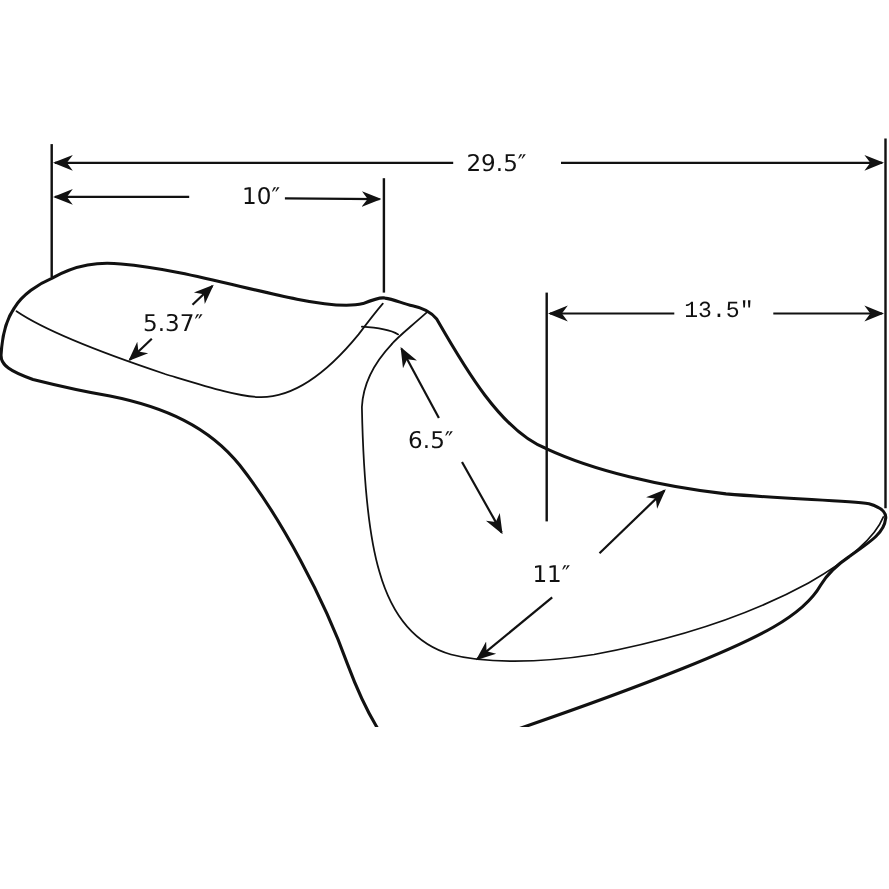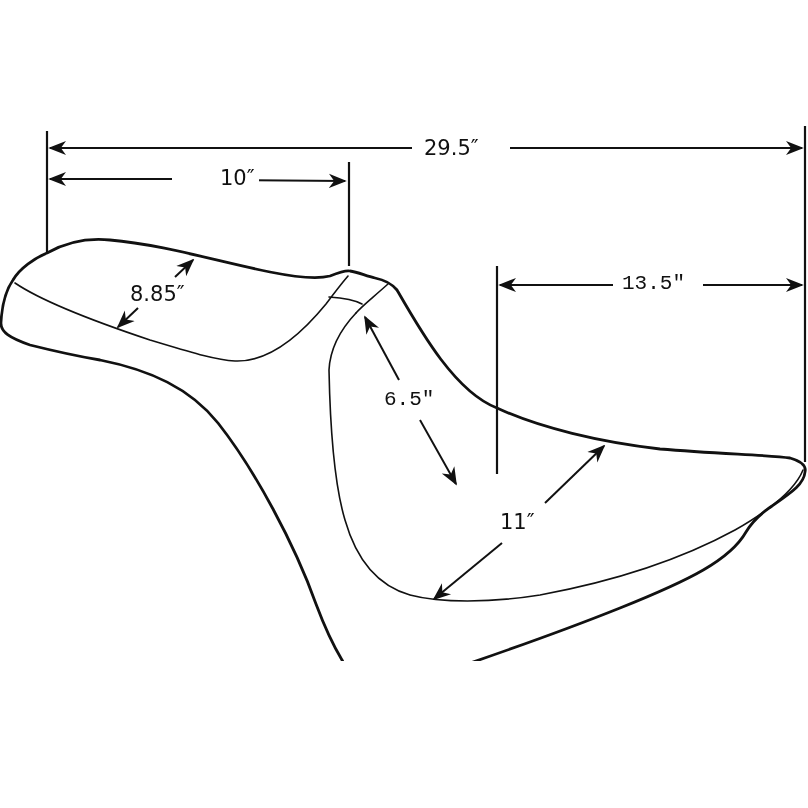--- a/index.html
+++ b/index.html
@@ -99,16 +99,16 @@
         C 355 555, 375 585, 410 595
         C 440 603, 490 603, 540 595
         C 610 582, 680 560, 735 530
         C 770 510, 795 490, 803 470"></path>
     </g>
   </svg>
 
   <div class="dim-label" style="left:420px; top:136px;">29.5″</div>
   <div class="dim-label" style="left:176px; top:166px;margin-left:40px;">10″</div>
   <div class="dim-label" style="left:618px; top:272px;font-family:Liberation Mono, monospace;">13.5″</div>
-  <div class="dim-label" style="left:126px; top:282px;">8.85″</div>
-  <div class="dim-label" style="left:380px; top:388px;font-family:Liberation Mono, monospace;">6.5″</div>
-  <div class="dim-label" style="left:496px; top:510px;">11″</div>
+  <div class="dim-label" style="left:126px; top:282px;">5.37″</div>
+  <div class="dim-label" style="left:367px; top:388px;">6.5″</div>
+  <div class="dim-label" style="left:480px; top:510px;">11″</div>
 </div>
 
 </body></html>

